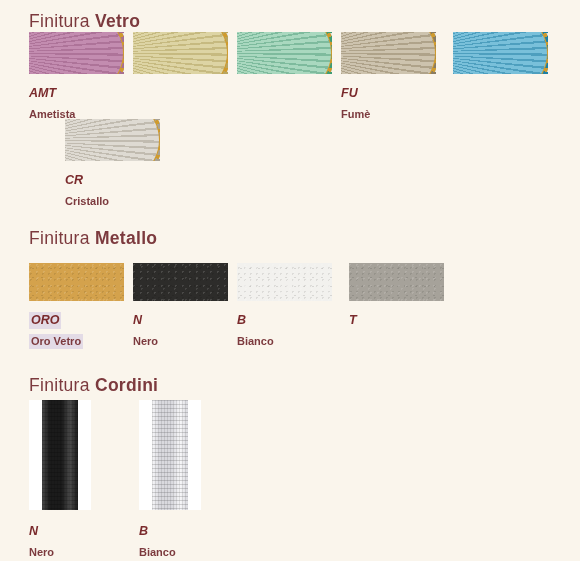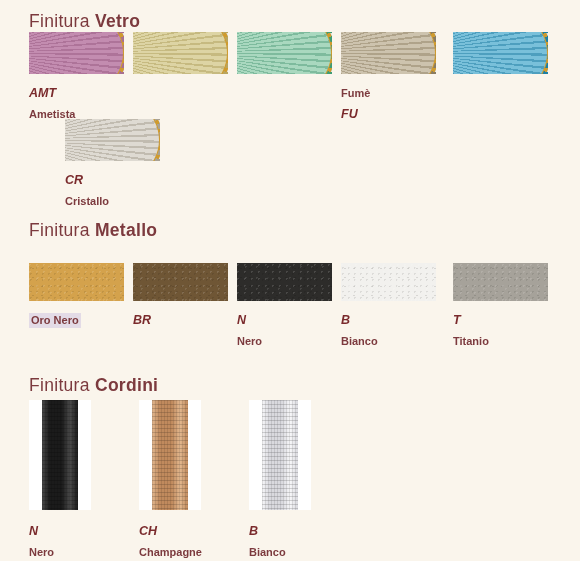--- a/index.html
+++ b/index.html
@@ -28,21 +28,21 @@
     left: 29px;
     font-size: 17.5px;
     letter-spacing: 0.3px;
     color: #7c3a3e;
     white-space: nowrap;
   }
   .section-title .thin { font-weight: 300; }
   .section-title .bold { font-weight: bold; }
 
   #title-vetro   { top: 11px; }
-  #title-metallo { top: 220px; }
+  #title-metallo { top: 228px; }
   #title-cordini { top: 375px; text-align: right; }
 
   
   .swatch-row {
     position: absolute;
     left: 29px;
     display: flex;
   }
   .swatch-cell {
     width: 104px;
@@ -230,22 +230,22 @@
     <div class="swatch-cell wide">
       <div class="swatch-box">
         <div class="fan">
           <div class="plate" id="fu-plate" style="background: radial-gradient(circle at 0% 50%, rgb(255, 255, 255) 0px, rgb(255, 255, 255) 8%, rgb(205, 195, 174) 34%, rgb(205, 195, 174) 100%);"></div>
             <div class="rays" id="fu-rays" style="background: repeating-conic-gradient(from 198deg at 0% 50%, rgb(150, 136, 108) 0deg, rgb(150, 136, 108) 0.9deg, transparent 0.9deg, transparent 2.6deg);"></div>
           <div class="gold"></div>
             <div class="grid-ring" id="fu-grid" style="color: rgb(138, 124, 98);"></div>
         </div>
       </div>
       <div class="label-block">
+        <div><span class="code">FU</span></div>
         <div><span class="name">Fumè</span></div>
-        <div><span class="code">FU</span></div>
       </div>
     </div>
 
     <div class="swatch-cell">
       <div class="swatch-box">
         <div class="fan">
           <div class="plate" id="den-plate" style="background: radial-gradient(circle at 0% 50%, rgb(255, 255, 255) 0px, rgb(255, 255, 255) 8%, rgb(121, 192, 218) 34%, rgb(121, 192, 218) 100%);"></div>
             <div class="rays" id="den-rays" style="background: repeating-conic-gradient(from 198deg at 0% 50%, rgb(42, 132, 168) 0deg, rgb(42, 132, 168) 0.9deg, transparent 0.9deg, transparent 2.6deg);"></div>
           <div class="gold"></div>
             <div class="grid-ring" id="den-grid" style="color: rgb(29, 127, 163);"></div>
@@ -275,33 +275,25 @@
     <span class="thin">Finitura</span>
     <span class="bold">Metallo</span>
   </div>
 
   <div class="swatch-row" id="row-metallo">
     <div class="swatch-cell">
       <div class="metal-box" id="metal-oro" style="background: rgb(212, 162, 76);">
           <div class="grain"></div>
         </div>
       <div class="label-block hl">
-        <div><span class="name">Oro Nero</span></div>
-      </div>
-    </div>
-
-    <div class="swatch-cell">
-      <div class="metal-box" id="metal-br" style="background: rgb(111, 86, 53);">
-          <div class="grain"></div>
-        </div>
-      <div class="label-block">
-        <div><span class="code">BR</span></div>
-        <div><span class="name"></span></div>
-      </div>
-    </div>
+        <div><span class="code">ORO</span></div>
+        <div><span class="name">Oro Vetro</span></div>
+      </div>
+    </div>
+
 
     <div class="swatch-cell">
       <div class="metal-box" id="metal-n" style="background: rgb(45, 44, 42);">
           <div class="grain"></div>
         </div>
       <div class="label-block">
         <div><span class="code">N</span></div>
         <div><span class="name">Nero</span></div>
       </div>
     </div>
@@ -315,21 +307,20 @@
         <div><span class="name">Bianco</span></div>
       </div>
     </div>
 
     <div class="swatch-cell">
       <div class="metal-box" id="metal-t" style="background: rgb(166, 162, 154);">
           <div class="grain"></div>
         </div>
       <div class="label-block">
         <div><span class="code">T</span></div>
-        <div><span class="name">Titanio</span></div>
       </div>
     </div>
   </div>
 
   <div class="section-title" id="title-cordini">
     <span class="thin">Finitura</span>
     <span class="bold">Cordini</span>
   </div>
 
   <div class="swatch-row" id="row-cordini">
@@ -338,31 +329,20 @@
         <div class="cord" id="cord-n" style="background: linear-gradient(to right, rgb(74, 74, 74) 0%, rgb(27, 27, 27) 22%, rgb(27, 27, 27) 55%, rgb(74, 74, 74) 78%, rgb(27, 27, 27) 100%);">
             <div class="weave"></div>
           </div>
       </div>
       <div class="label-block cord-label">
         <div><span class="code">N</span></div>
         <div><span class="name">Nero</span></div>
       </div>
     </div>
 
-    <div class="cord-cell">
-      <div class="cord-box">
-        <div class="cord" id="cord-ch" style="background: linear-gradient(to right, rgb(226, 183, 142) 0%, rgb(192, 138, 93) 22%, rgb(192, 138, 93) 55%, rgb(226, 183, 142) 78%, rgb(192, 138, 93) 100%);">
-            <div class="weave"></div>
-          </div>
-      </div>
-      <div class="label-block cord-label">
-        <div><span class="code">CH</span></div>
-        <div><span class="name">Champagne</span></div>
-      </div>
-    </div>
 
     <div class="cord-cell">
       <div class="cord-box">
         <div class="cord" id="cord-b" style="background: linear-gradient(to right, rgb(247, 247, 249) 0%, rgb(217, 217, 222) 22%, rgb(217, 217, 222) 55%, rgb(247, 247, 249) 78%, rgb(217, 217, 222) 100%);">
             <div class="weave"></div>
           </div>
       </div>
       <div class="label-block cord-label">
         <div><span class="code">B</span></div>
         <div><span class="name">Bianco</span></div>

